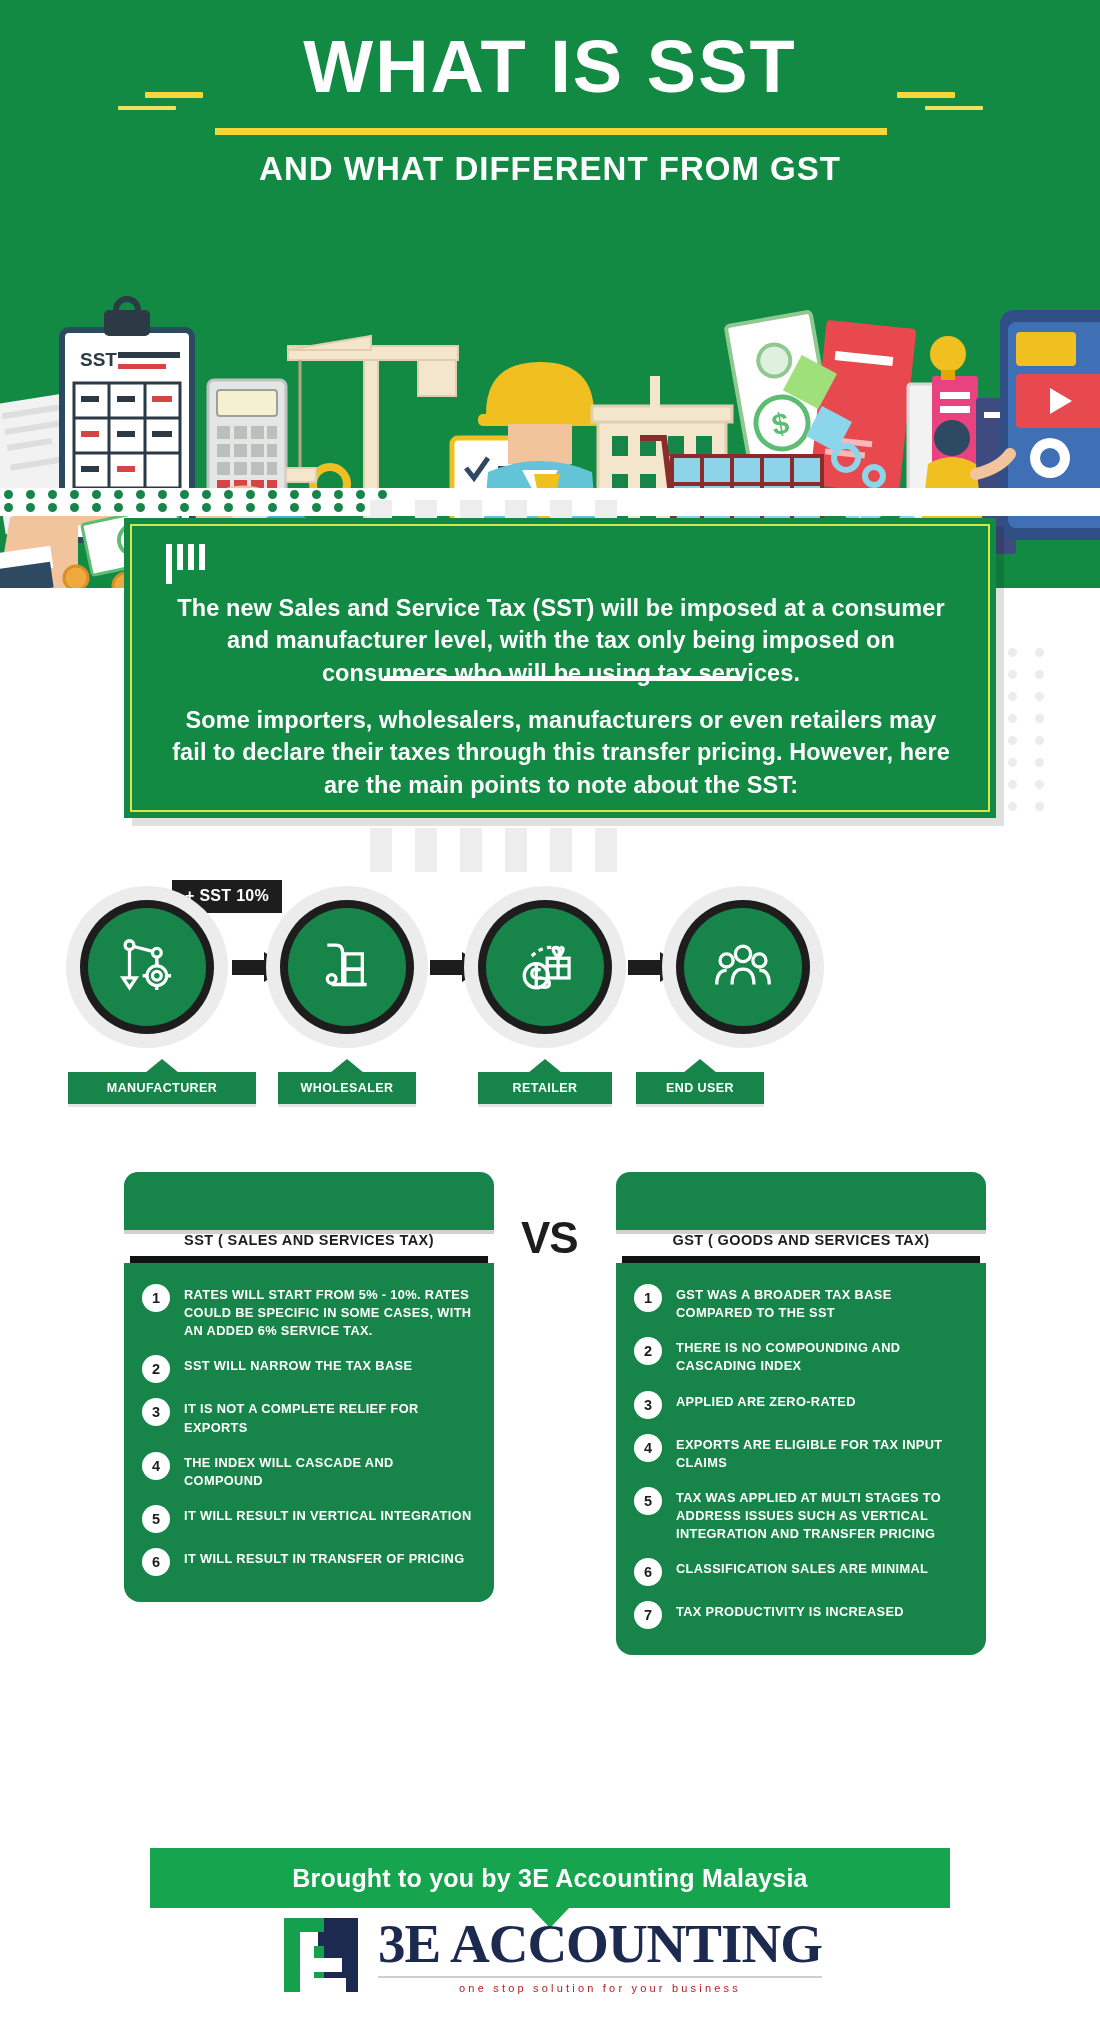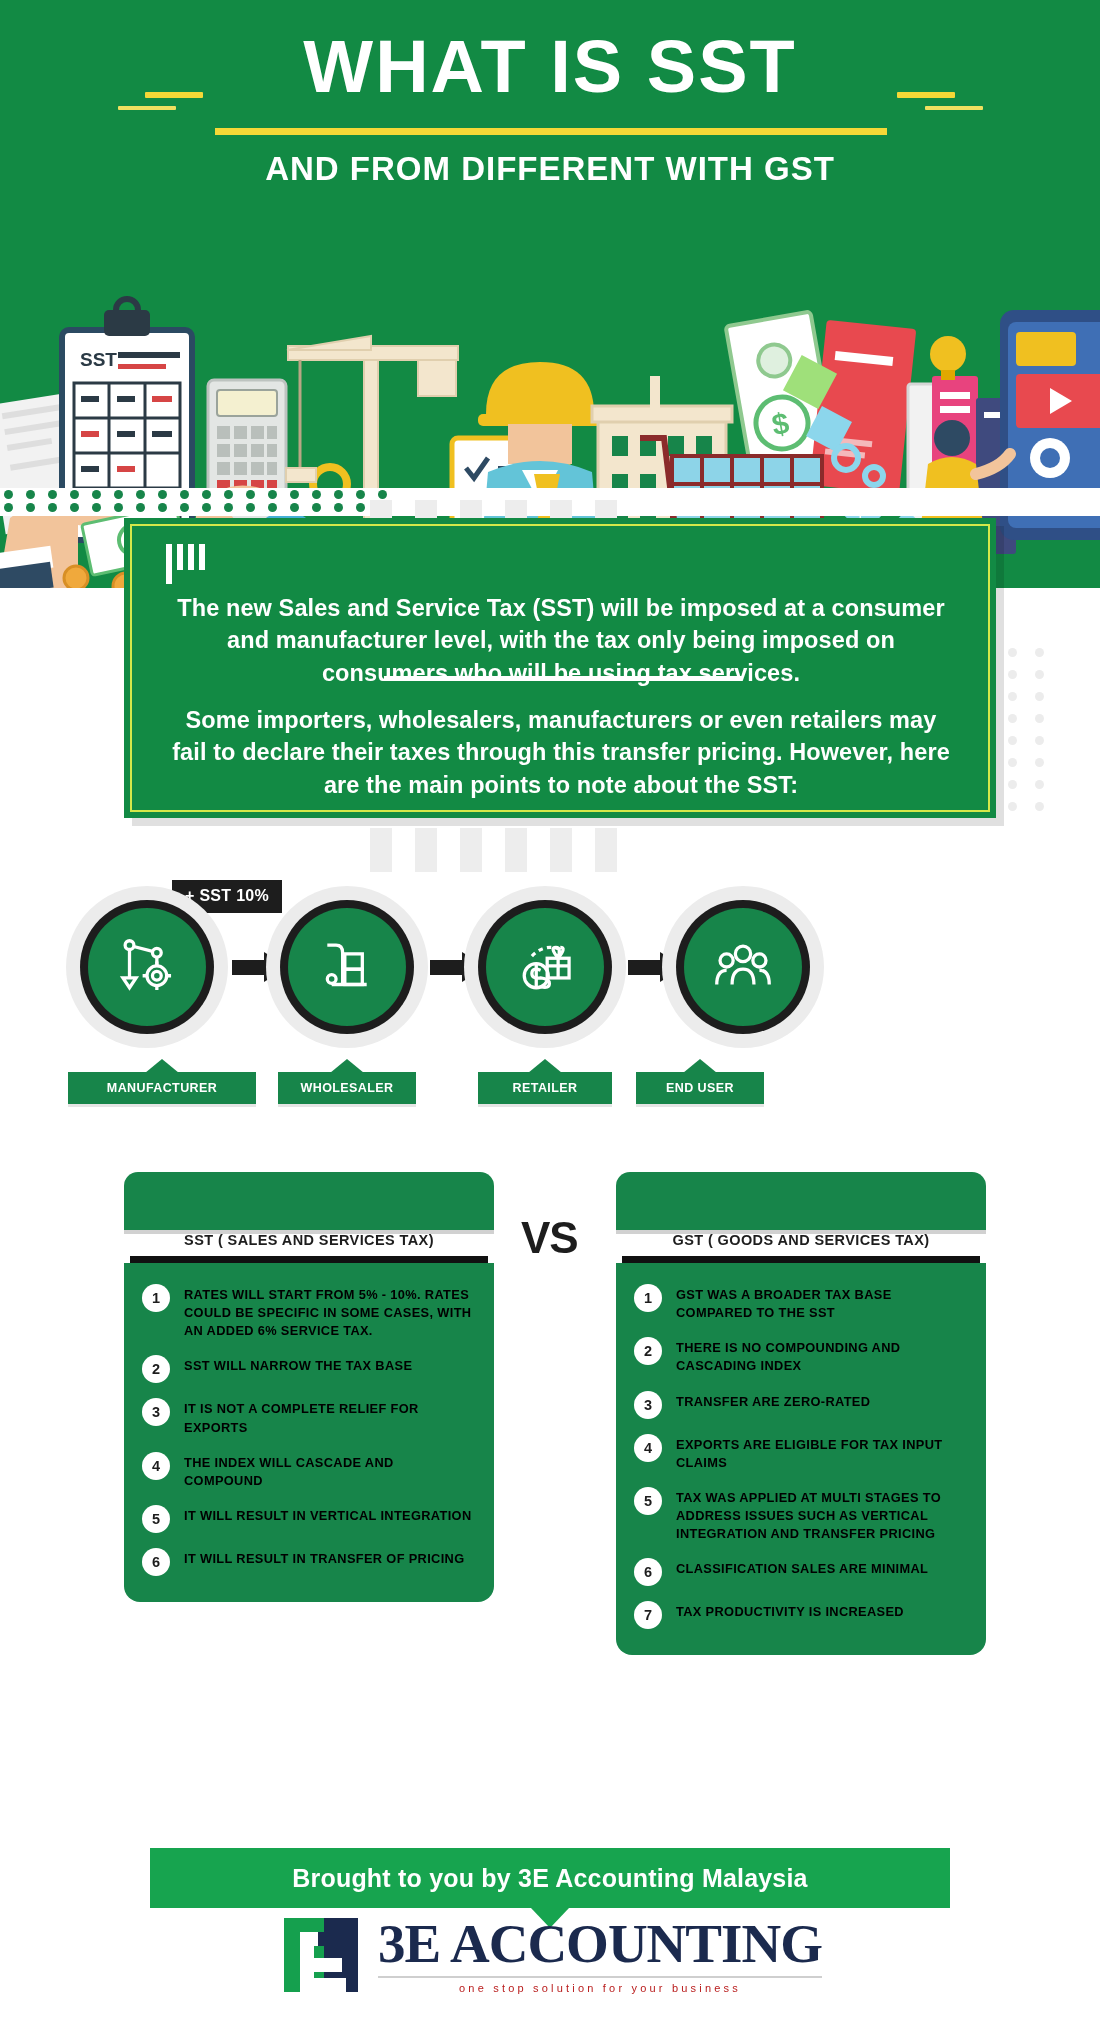--- a/index.html
+++ b/index.html
@@ -199,21 +199,21 @@
   .li:last-child { margin-bottom: 0; }
   .li .num {
     flex: 0 0 auto;
     width: 28px; height: 28px; border-radius: 50%;
     background: #ffffff; color: #1d1d1d;
     display:flex; align-items:center; justify-content:center;
     font-size: 14.5px; font-weight: 800;
     margin-right: 14px; margin-top: 1px;
   }
   .li .txt {
-    color:#000000; font-size: 12.8px; font-weight: 800;
+    color:#ffffff; font-size: 12.8px; font-weight: 800;
     letter-spacing: .35px; line-height: 1.42;
     padding-top: 3px;
   }
   .vs {
     position: absolute;
     color: #1d1d1d; font-size: 44px; font-weight: 900;
     letter-spacing: -1px;
   }
 
   
@@ -255,21 +255,21 @@
 
   <div class="hero">
 
     <div class="deco l1"></div>
     <div class="deco l2"></div>
     <div class="deco r1"></div>
     <div class="deco r2"></div>
 
     <div class="hero-title">WHAT IS SST</div>
     <div class="hero-rule"></div>
-    <div class="hero-sub">AND FROM DIFFERENT WITH GST</div>
+    <div class="hero-sub">AND WHAT DIFFERENT FROM GST</div>
 
     <div class="illo">
       <svg width="1100" height="300" viewBox="0 0 1100 300">
 
         <g>
           <rect x="-5" y="110" width="95" height="130" fill="#f2f2f2" transform="rotate(-9 40 175)"></rect>
           <rect x="10" y="120" width="60" height="6" fill="#dedede" transform="rotate(-9 40 175)"></rect>
           <rect x="10" y="136" width="60" height="6" fill="#dedede" transform="rotate(-9 40 175)"></rect>
           <rect x="10" y="152" width="45" height="6" fill="#dedede" transform="rotate(-9 40 175)"></rect>
           <rect x="10" y="172" width="60" height="6" fill="#dedede" transform="rotate(-9 40 175)"></rect>
@@ -746,21 +746,21 @@
       <div class="li">
         <div class="num">1</div>
         <div class="txt">GST WAS A BROADER TAX BASE COMPARED TO THE SST</div>
       </div>
       <div class="li">
         <div class="num">2</div>
         <div class="txt">THERE IS NO COMPOUNDING AND CASCADING INDEX</div>
       </div>
       <div class="li">
         <div class="num">3</div>
-        <div class="txt">TRANSFER ARE ZERO-RATED</div>
+        <div class="txt">APPLIED ARE ZERO-RATED</div>
       </div>
       <div class="li">
         <div class="num">4</div>
         <div class="txt">EXPORTS ARE ELIGIBLE FOR TAX INPUT CLAIMS</div>
       </div>
       <div class="li">
         <div class="num">5</div>
         <div class="txt">TAX WAS APPLIED AT MULTI STAGES TO ADDRESS ISSUES SUCH AS VERTICAL INTEGRATION AND TRANSFER PRICING</div>
       </div>
       <div class="li">

